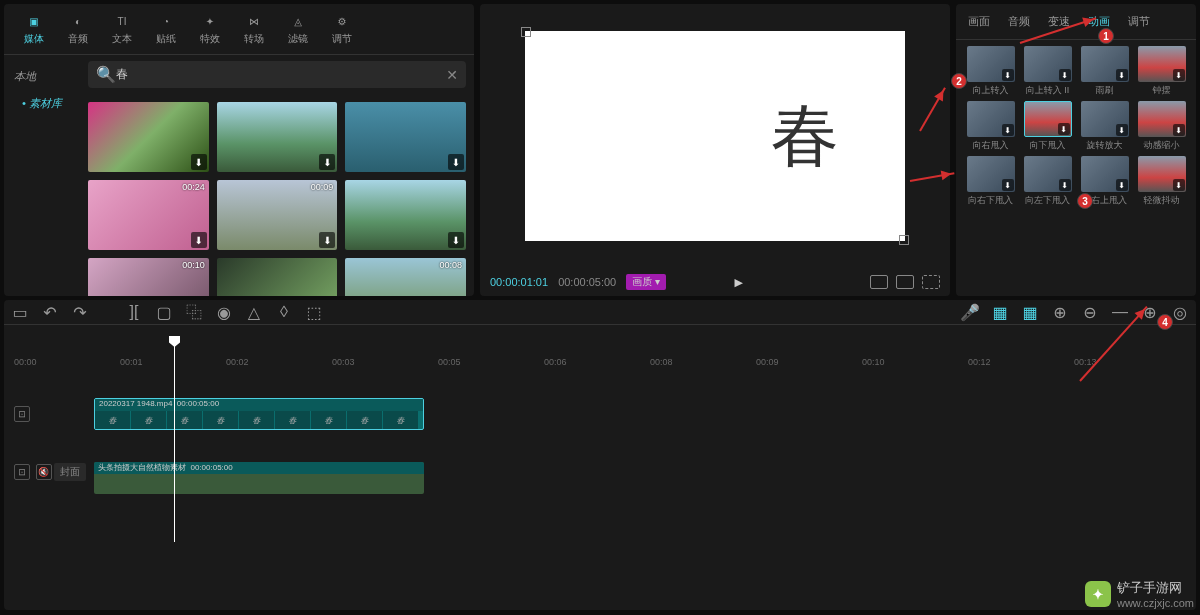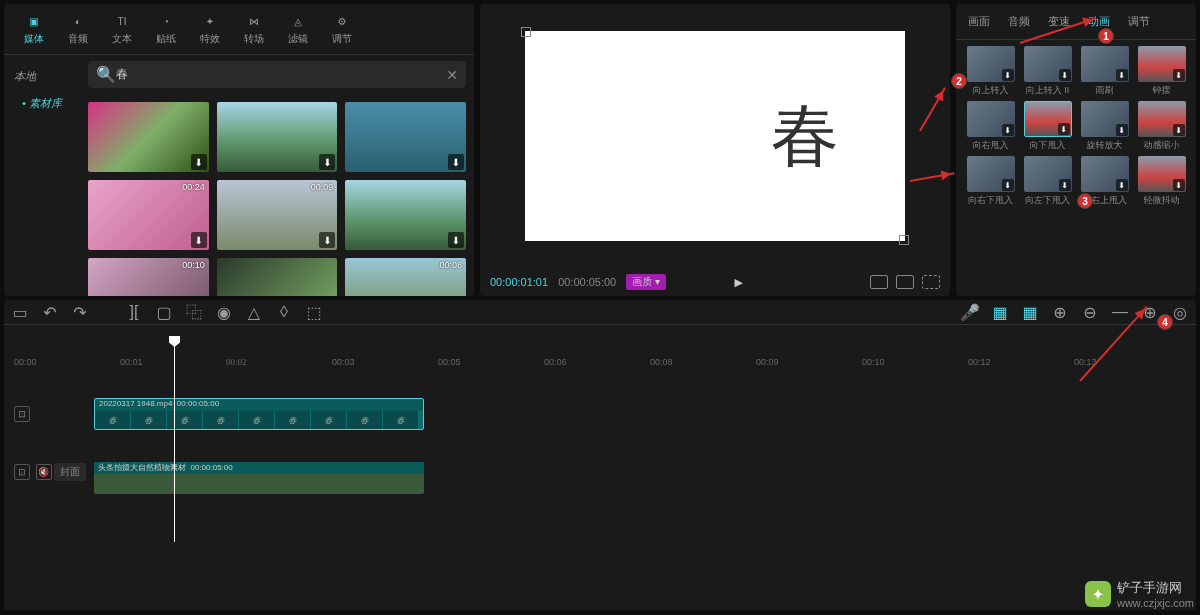--- a/index.html
+++ b/index.html
@@ -318,21 +318,21 @@
     <span class="tl-tool active">▦</span>
     <span class="tl-tool">⊕</span>
     <span class="tl-tool">⊖</span>
     <span class="tl-tool">—</span>
     <span class="tl-tool">⊕</span>
     <span class="tl-tool">◎</span>
   </div>
   <div class="timeline-ruler" id="ruler">
       <span class="ruler-tick" style="left: 10px;">00:00</span>
       <span class="ruler-tick" style="left: 116px;">00:01</span>
-      <span class="ruler-tick" style="left: 222px; font-family: Liberation Serif, serif;">00:02</span>
+      <span class="ruler-tick" style="left: 222px;">00:02</span>
       <span class="ruler-tick" style="left: 328px;">00:03</span>
       <span class="ruler-tick" style="left: 434px;">00:05</span>
       <span class="ruler-tick" style="left: 540px;">00:06</span>
       <span class="ruler-tick" style="left: 646px;">00:08</span>
       <span class="ruler-tick" style="left: 752px;">00:09</span>
       <span class="ruler-tick" style="left: 858px;">00:10</span>
       <span class="ruler-tick" style="left: 964px;">00:12</span>
       <span class="ruler-tick" style="left: 1070px;">00:13</span>
     </div>
   <div class="timeline-tracks">

